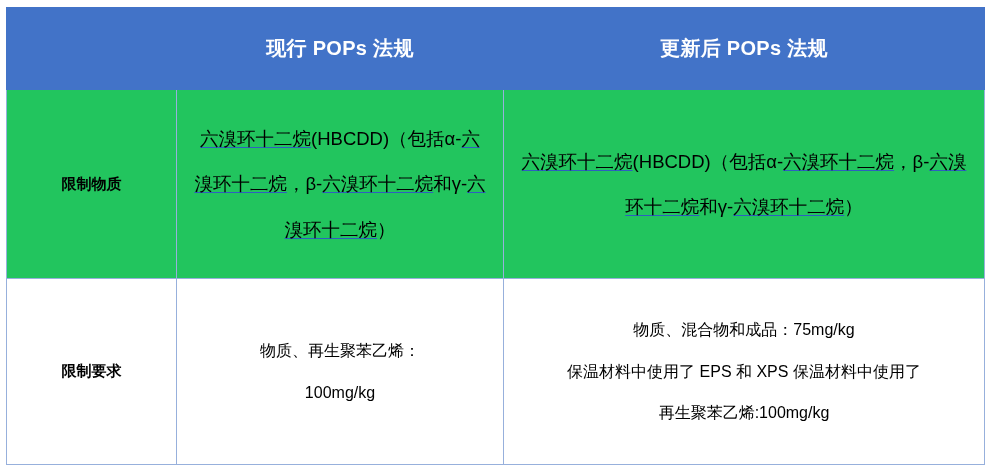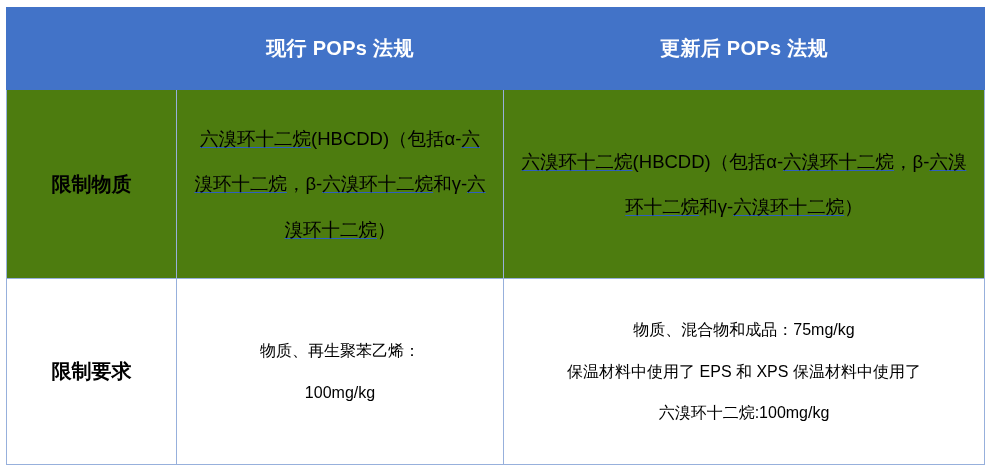--- a/index.html
+++ b/index.html
@@ -54,26 +54,26 @@
     color: #ffffff;
     font-weight: bold;
     font-size: 20px;
     letter-spacing: 0.3px;
   }
 
   
   tr.row-1 { height: 189px; }
   tr.row-2 { height: 186px; }
 
-  td.shaded { background: #4d7c0f; }
+  td.shaded { background: #22c55e; }
   td.plain  { background: #ffffff; }
 
   td.label {
     font-weight: bold;
-    font-size: 20px;
+    font-size: 15px;
   }
 
   .cell-body {
     padding: 4px 14px;
     font-size: 18.5px;
     line-height: 2.45;
     text-align: center;
   }
   .cell-body.rq {
     line-height: 2.6;
@@ -119,19 +119,19 @@
         <td class="plain">
           <div class="cell-body rq">
               <div>物质、再生聚苯乙烯：</div>
               <div>100mg/kg</div>
             </div>
         </td>
         <td class="plain">
           <div class="cell-body rq">
               <div>物质、混合物和成品：75mg/kg</div>
               <div>保温材料中使用了 EPS 和 XPS 保温材料中使用了</div>
-              <div>六溴环十二烷:100mg/kg</div>
+              <div>再生聚苯乙烯:100mg/kg</div>
             </div>
         </td>
       </tr>
     </tbody>
   </table>
 </div>
 
 </body></html>

